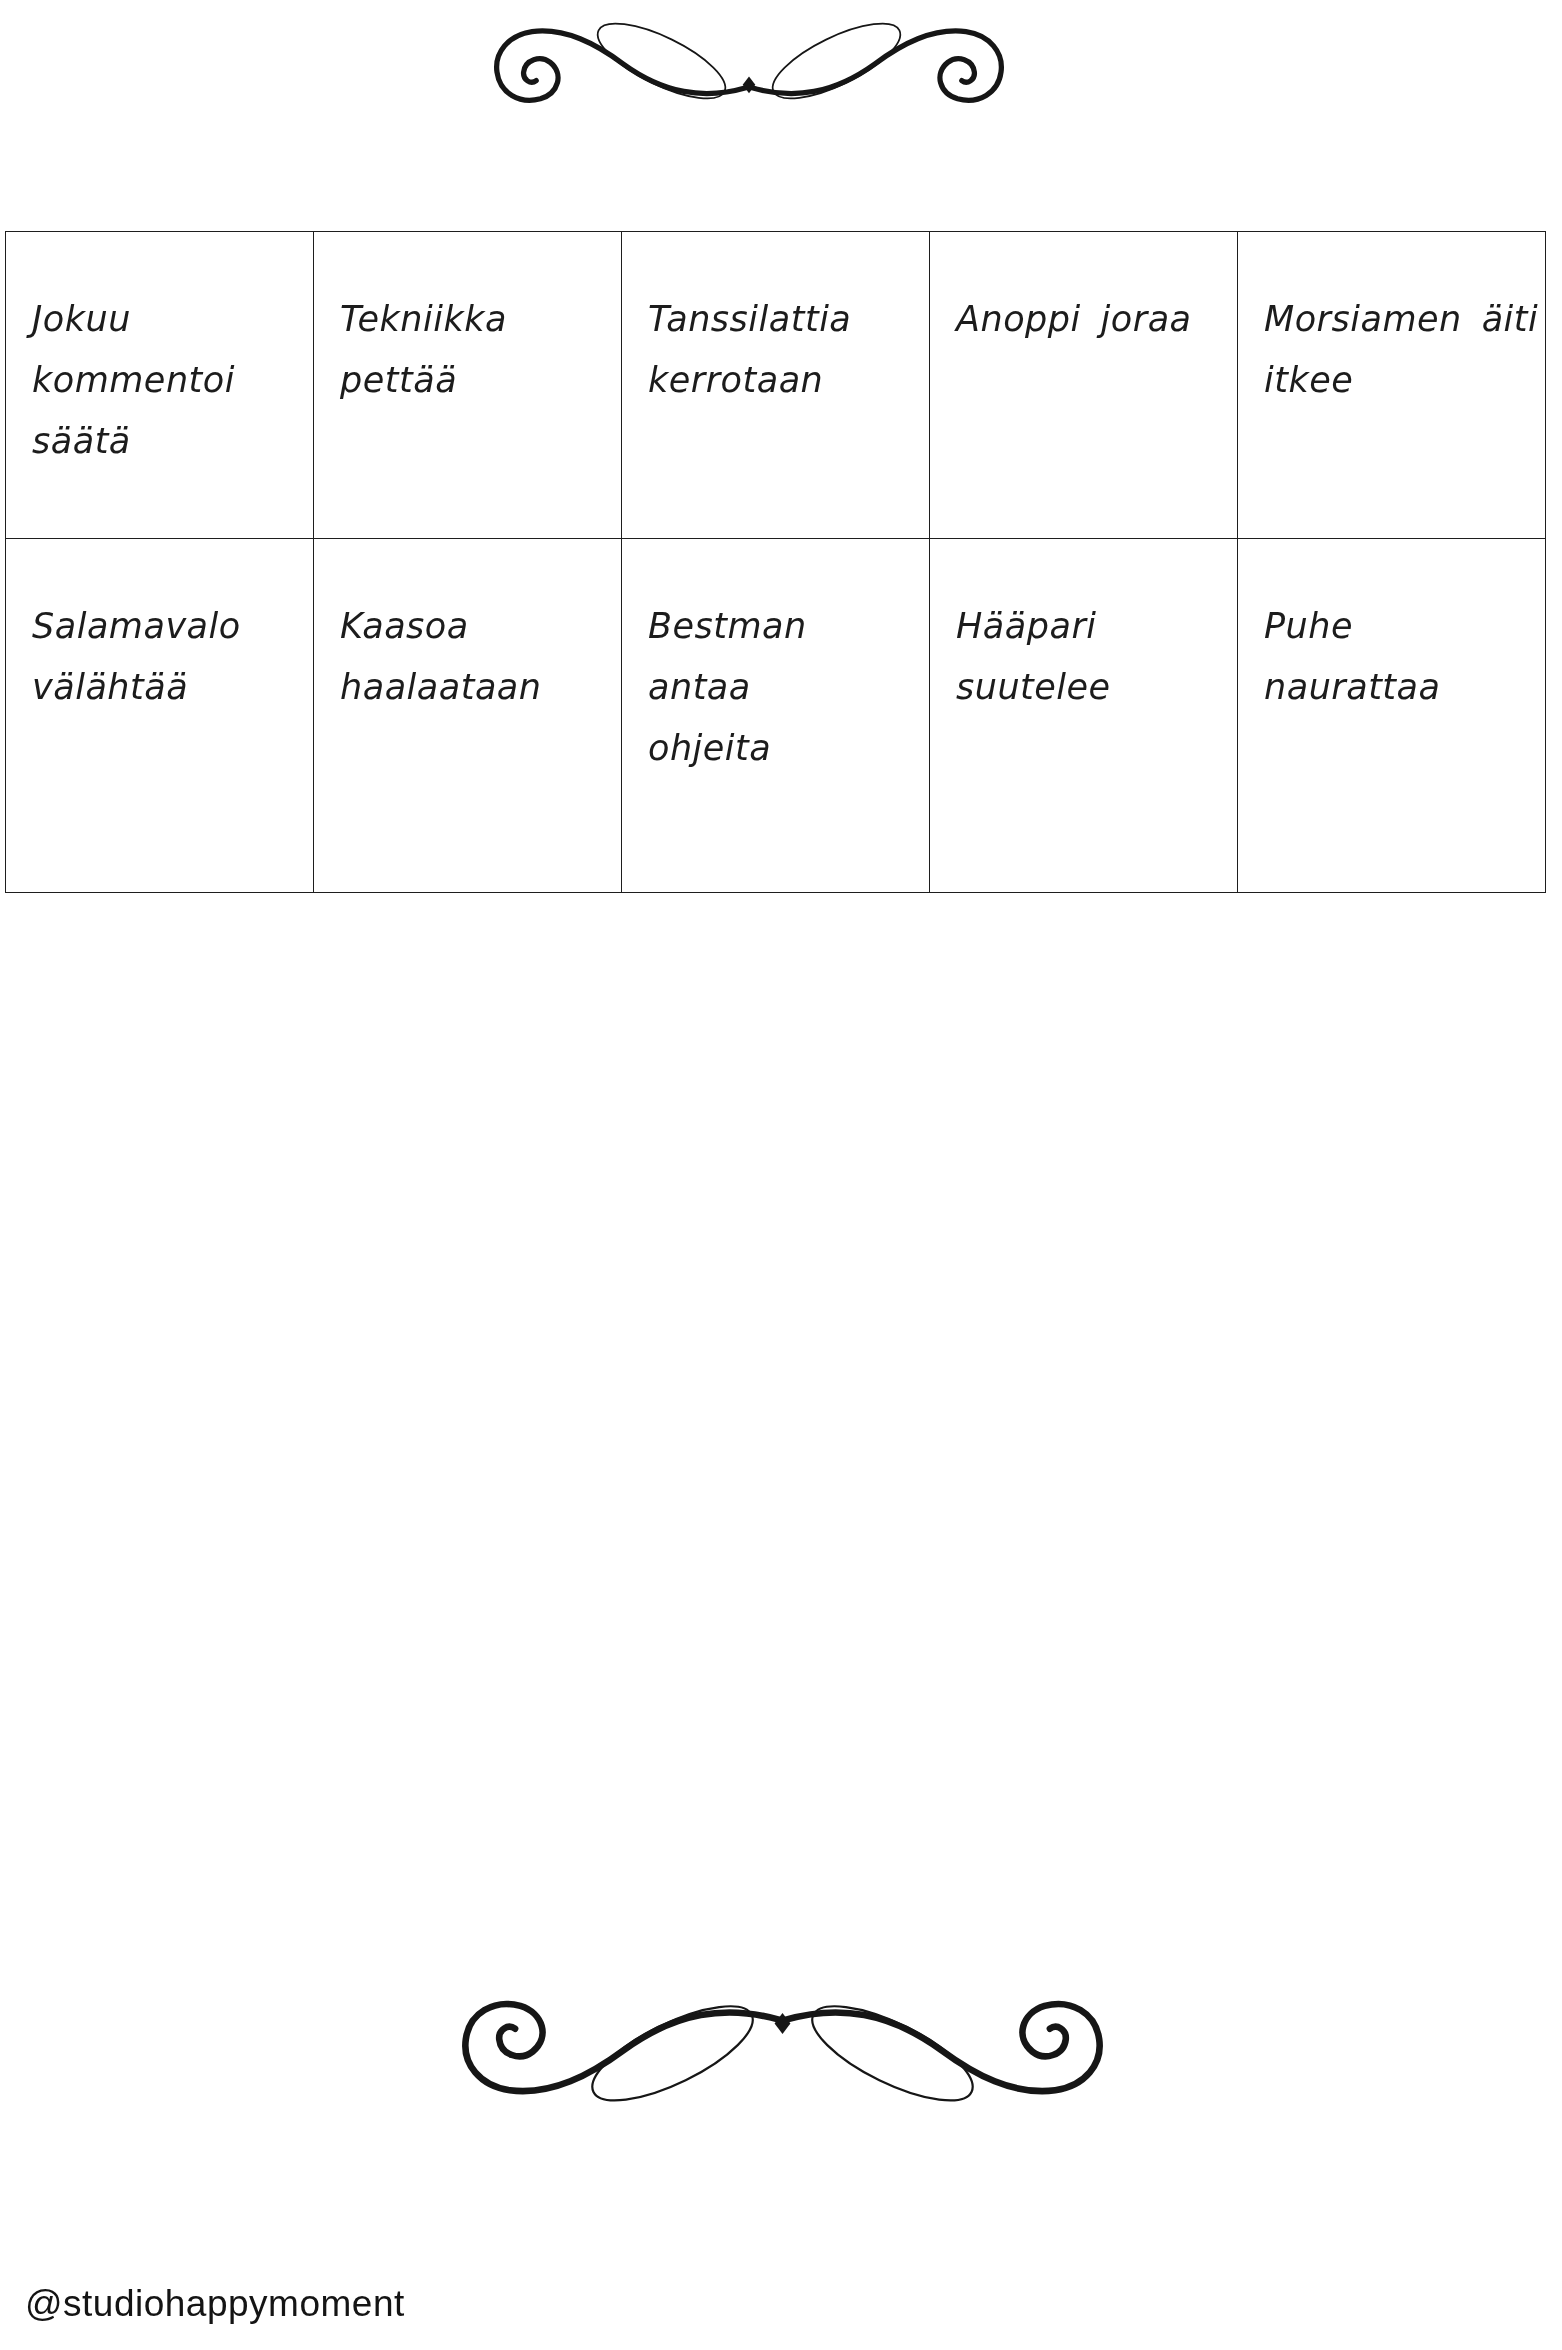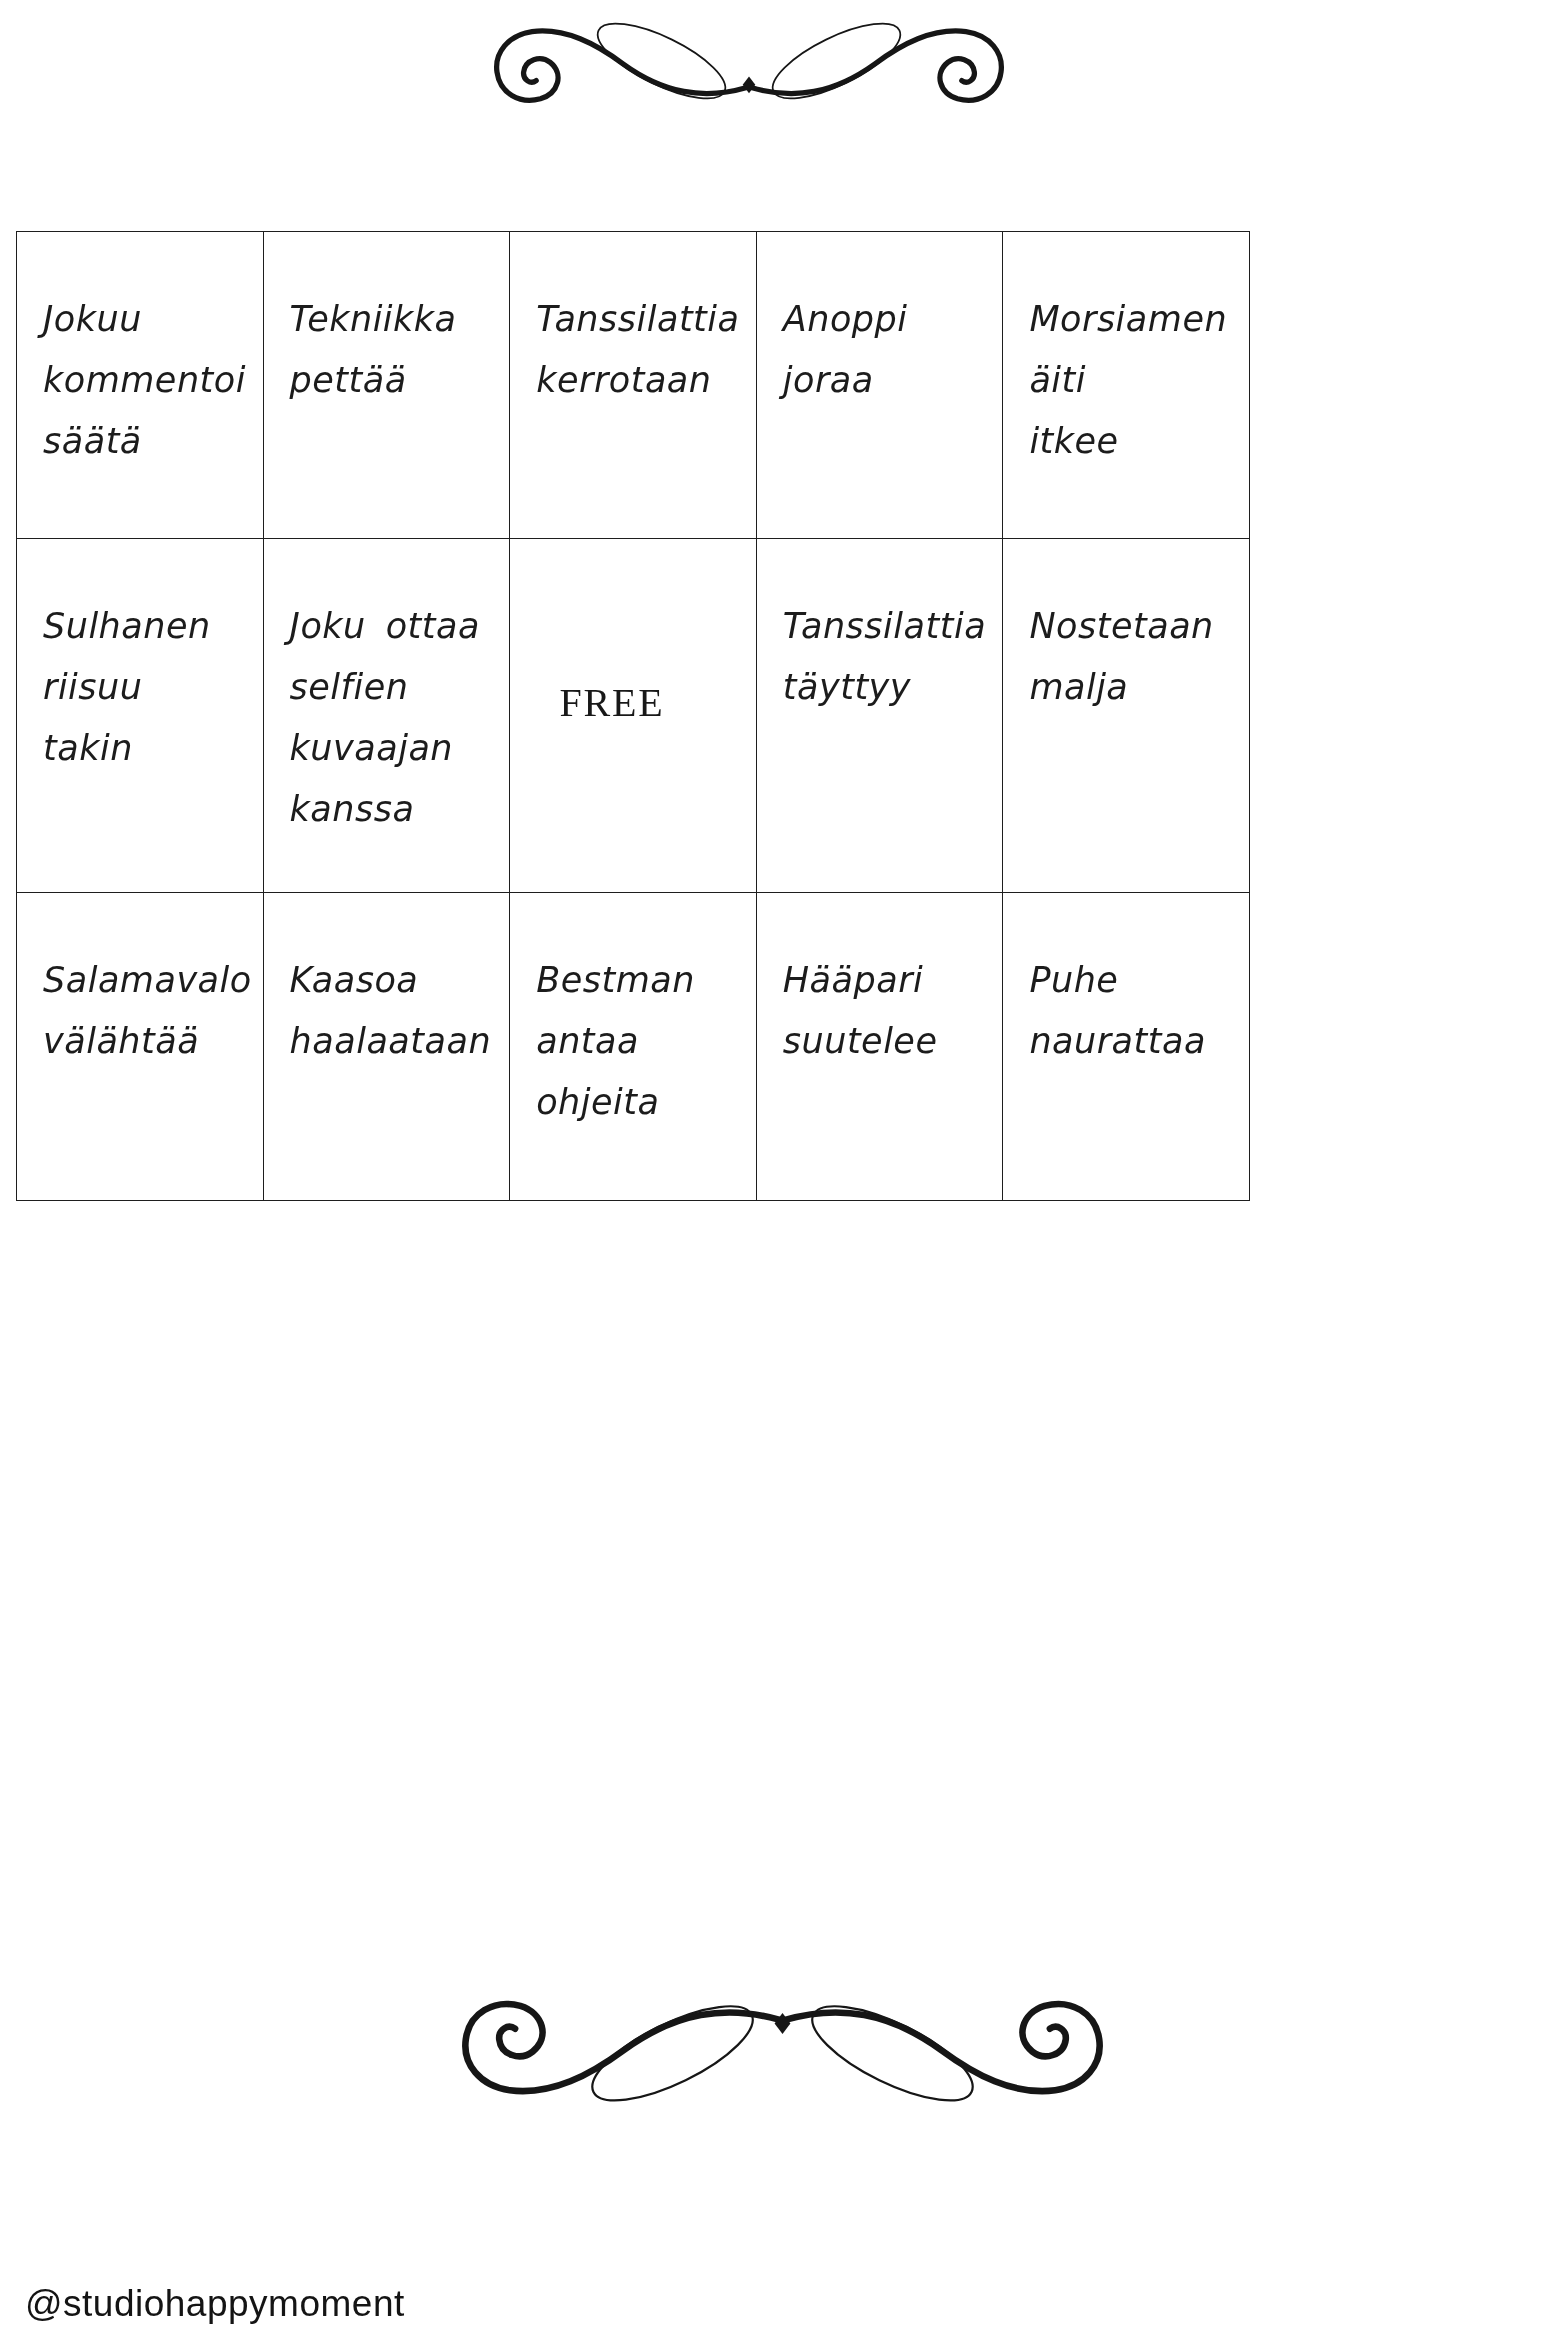--- a/index.html
+++ b/index.html
@@ -22,23 +22,23 @@
     width: 588px;
     transform: scaleY(-1);
   }
   .ornament-bottom {
     left: 413px;
     top: 1939px;
     width: 739px;
   }
   table.bingo {
     position: absolute;
-    left: 16px;
+    left: 5px;
     top: 231px;
-    width: 1234px;
+    width: 1541px;
     border-collapse: collapse;
     table-layout: fixed;
   }
   table.bingo td {
     border: 1.8px solid #1e1e1e;
     vertical-align: top;
     padding: 57px 5.5px 0 26px;
     font-family: "DejaVu Sans", sans-serif;
     font-style: italic;
     font-size: 35px;
@@ -97,32 +97,20 @@
 säätä</td>
         <td class="cell">Tekniikka
 pettää</td>
         <td class="cell">Tanssilattia
 kerrotaan</td>
         <td class="cell">Anoppi joraa</td>
         <td class="cell">Morsiamen äiti
 itkee</td>
       </tr>
       <tr>
-        <td class="cell">Sulhanen riisuu
-takin</td>
-        <td class="cell">Joku ottaa
-selfien kuvaajan
-kanssa</td>
-        <td class="cell free">FREE</td>
-        <td class="cell">Tanssilattia
-täyttyy</td>
-        <td class="cell">Nostetaan
-malja</td>
-      </tr>
-      <tr>
         <td class="cell">Salamavalo
 välähtää</td>
         <td class="cell">Kaasoa
 haalaataan</td>
         <td class="cell">Bestman antaa
 ohjeita</td>
         <td class="cell">Hääpari
 suutelee</td>
         <td class="cell">Puhe
 naurattaa</td>

